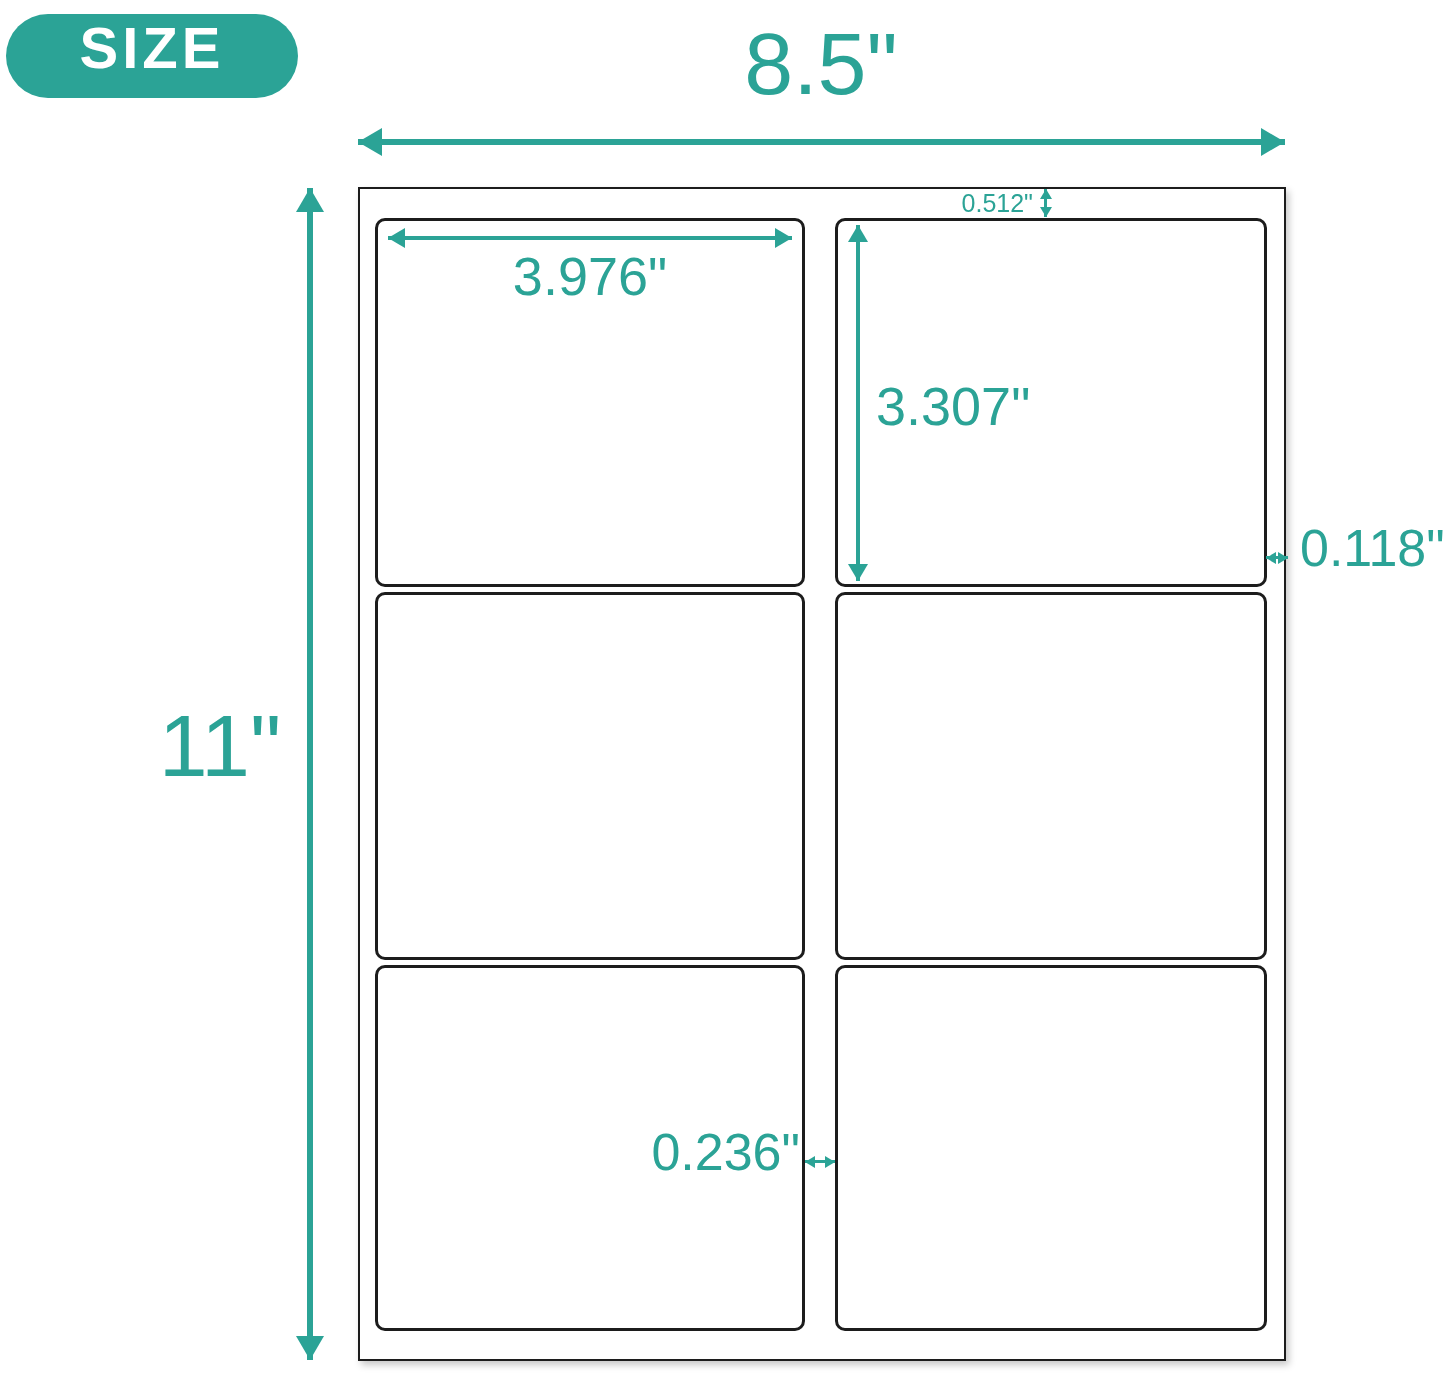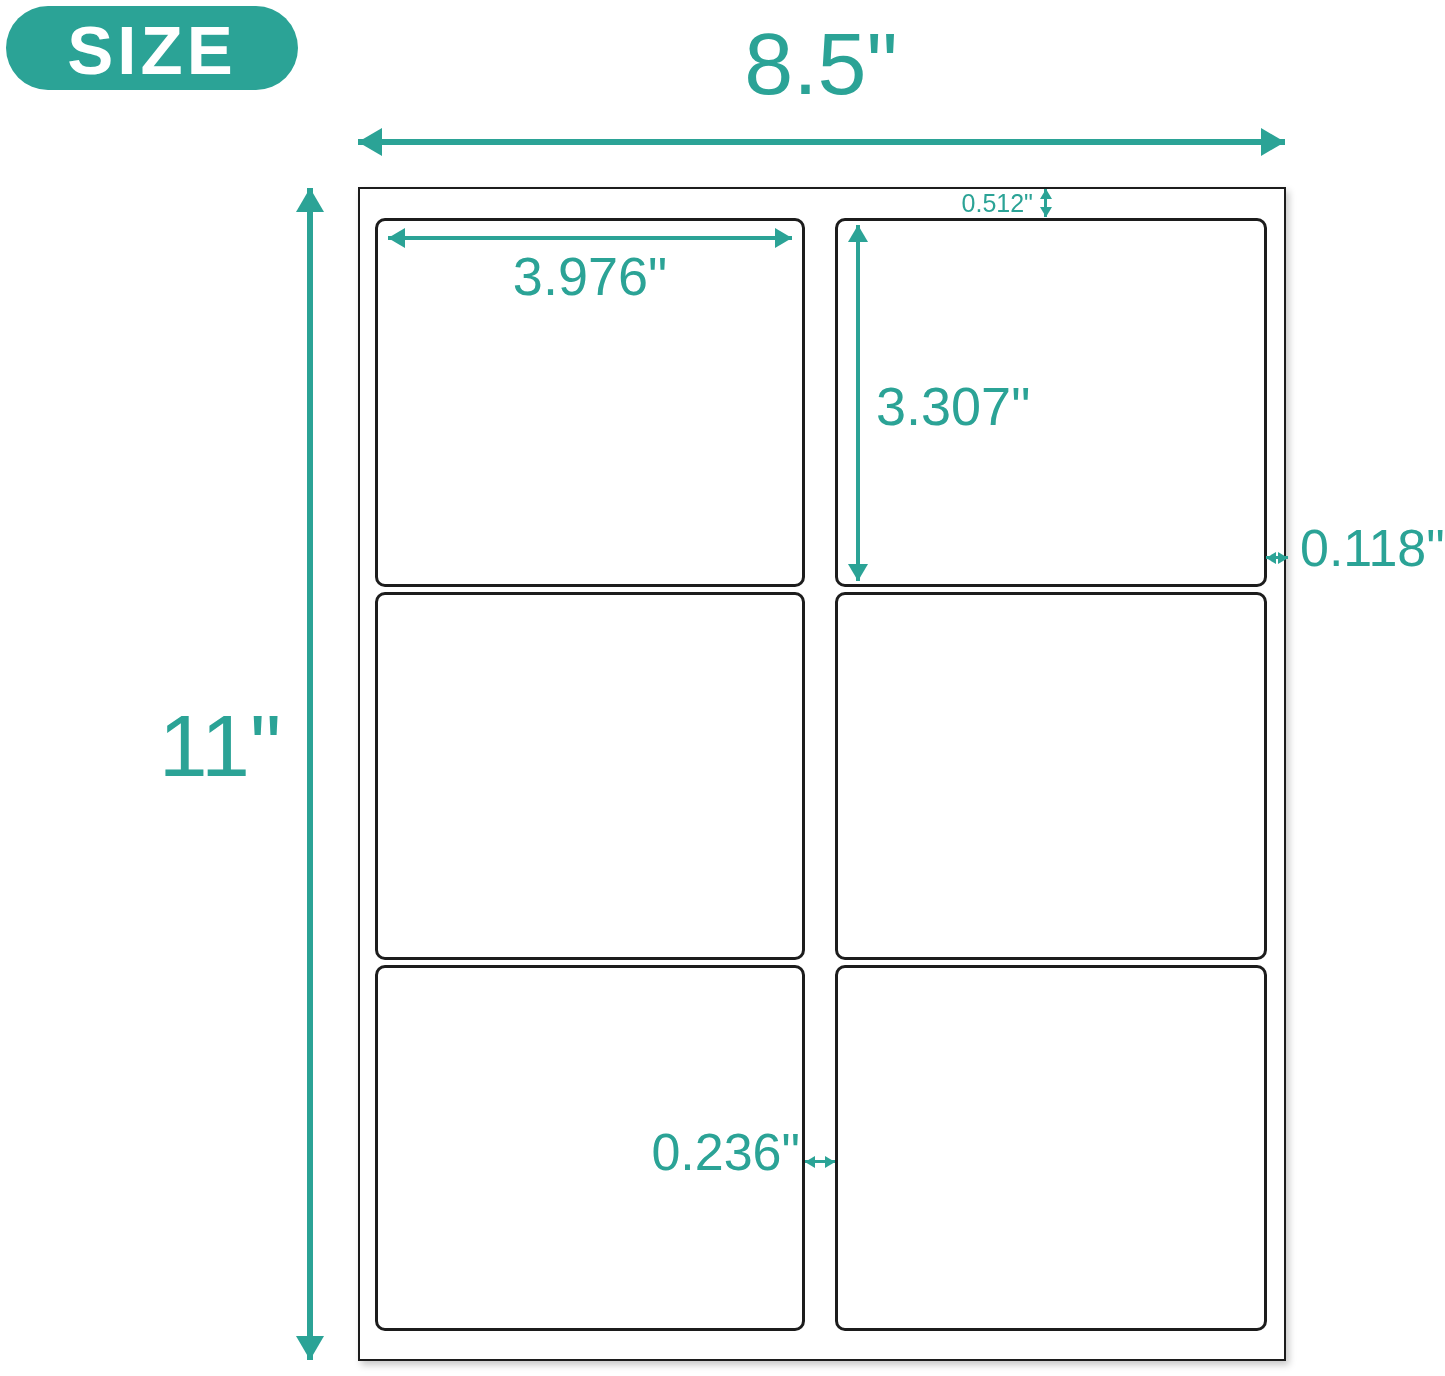--- a/index.html
+++ b/index.html
@@ -10,26 +10,26 @@
   html,body{background:#fff;}
   body{font-family:"Liberation Sans", sans-serif;}
   .page{
     position:relative;
     width:1445px;height:1376px;
     background:#fff;
     overflow:hidden;
   }
   
   .size-badge{
-    position:absolute;left:6px;top:6px;
+    position:absolute;left:6px;top:14px;
     width:292px;height:84px;
     background:var(--accent);
     border-radius:46px;
-    display:flex;align-items:flex-end;justify-content:center;
-    color:#fff;font-size:69px;font-weight:bold;letter-spacing:4px;
+    display:flex;align-items:flex-start;justify-content:center;
+    color:#fff;font-size:58px;font-weight:bold;letter-spacing:4px;
   }
   
   .dim{position:absolute;color:var(--accent);line-height:1;}
   .dim.sheet-w{left:671px;top:20px;width:300px;text-align:center;font-size:88px;}
   .dim.sheet-h{left:140px;top:702px;width:160px;text-align:center;font-size:88px;}
   .dim.label-w{left:0;top:28px;width:100%;text-align:center;font-size:54px;}
   .dim.label-h{left:38px;top:158px;font-size:54px;}
   .dim.top-margin{left:885px;top:191px;width:148px;text-align:right;font-size:25px;}
   .dim.side-margin{left:1300px;top:522px;font-size:52px;}
   .dim.col-gap{left:650px;top:1126px;width:150px;text-align:right;font-size:52px;}

